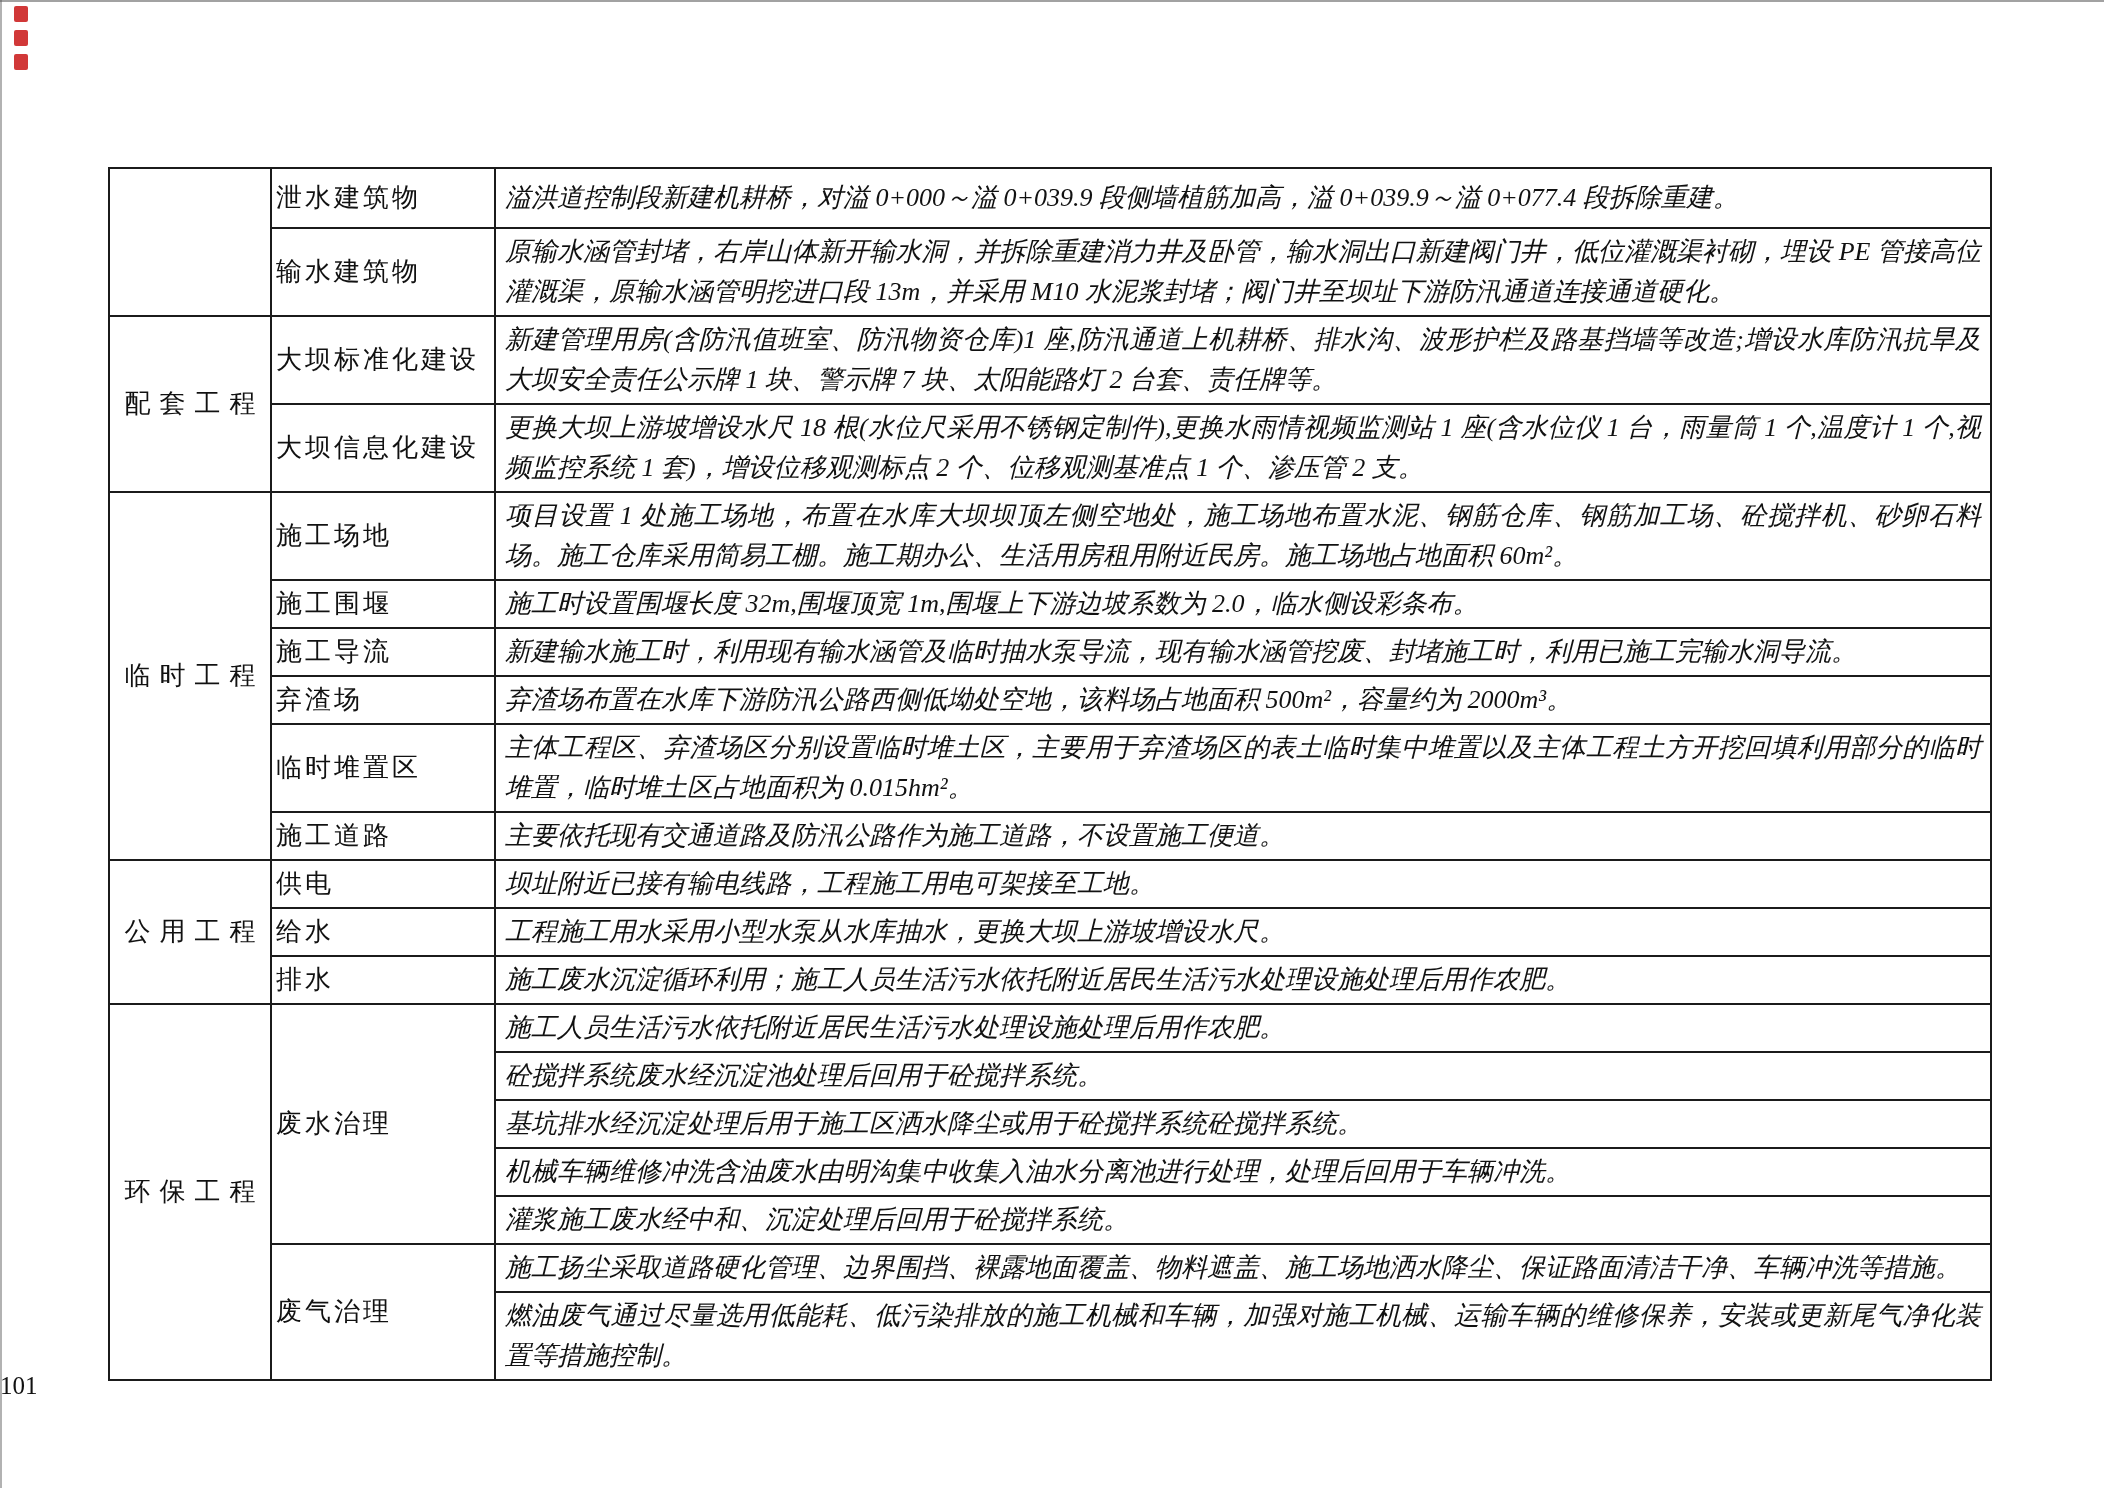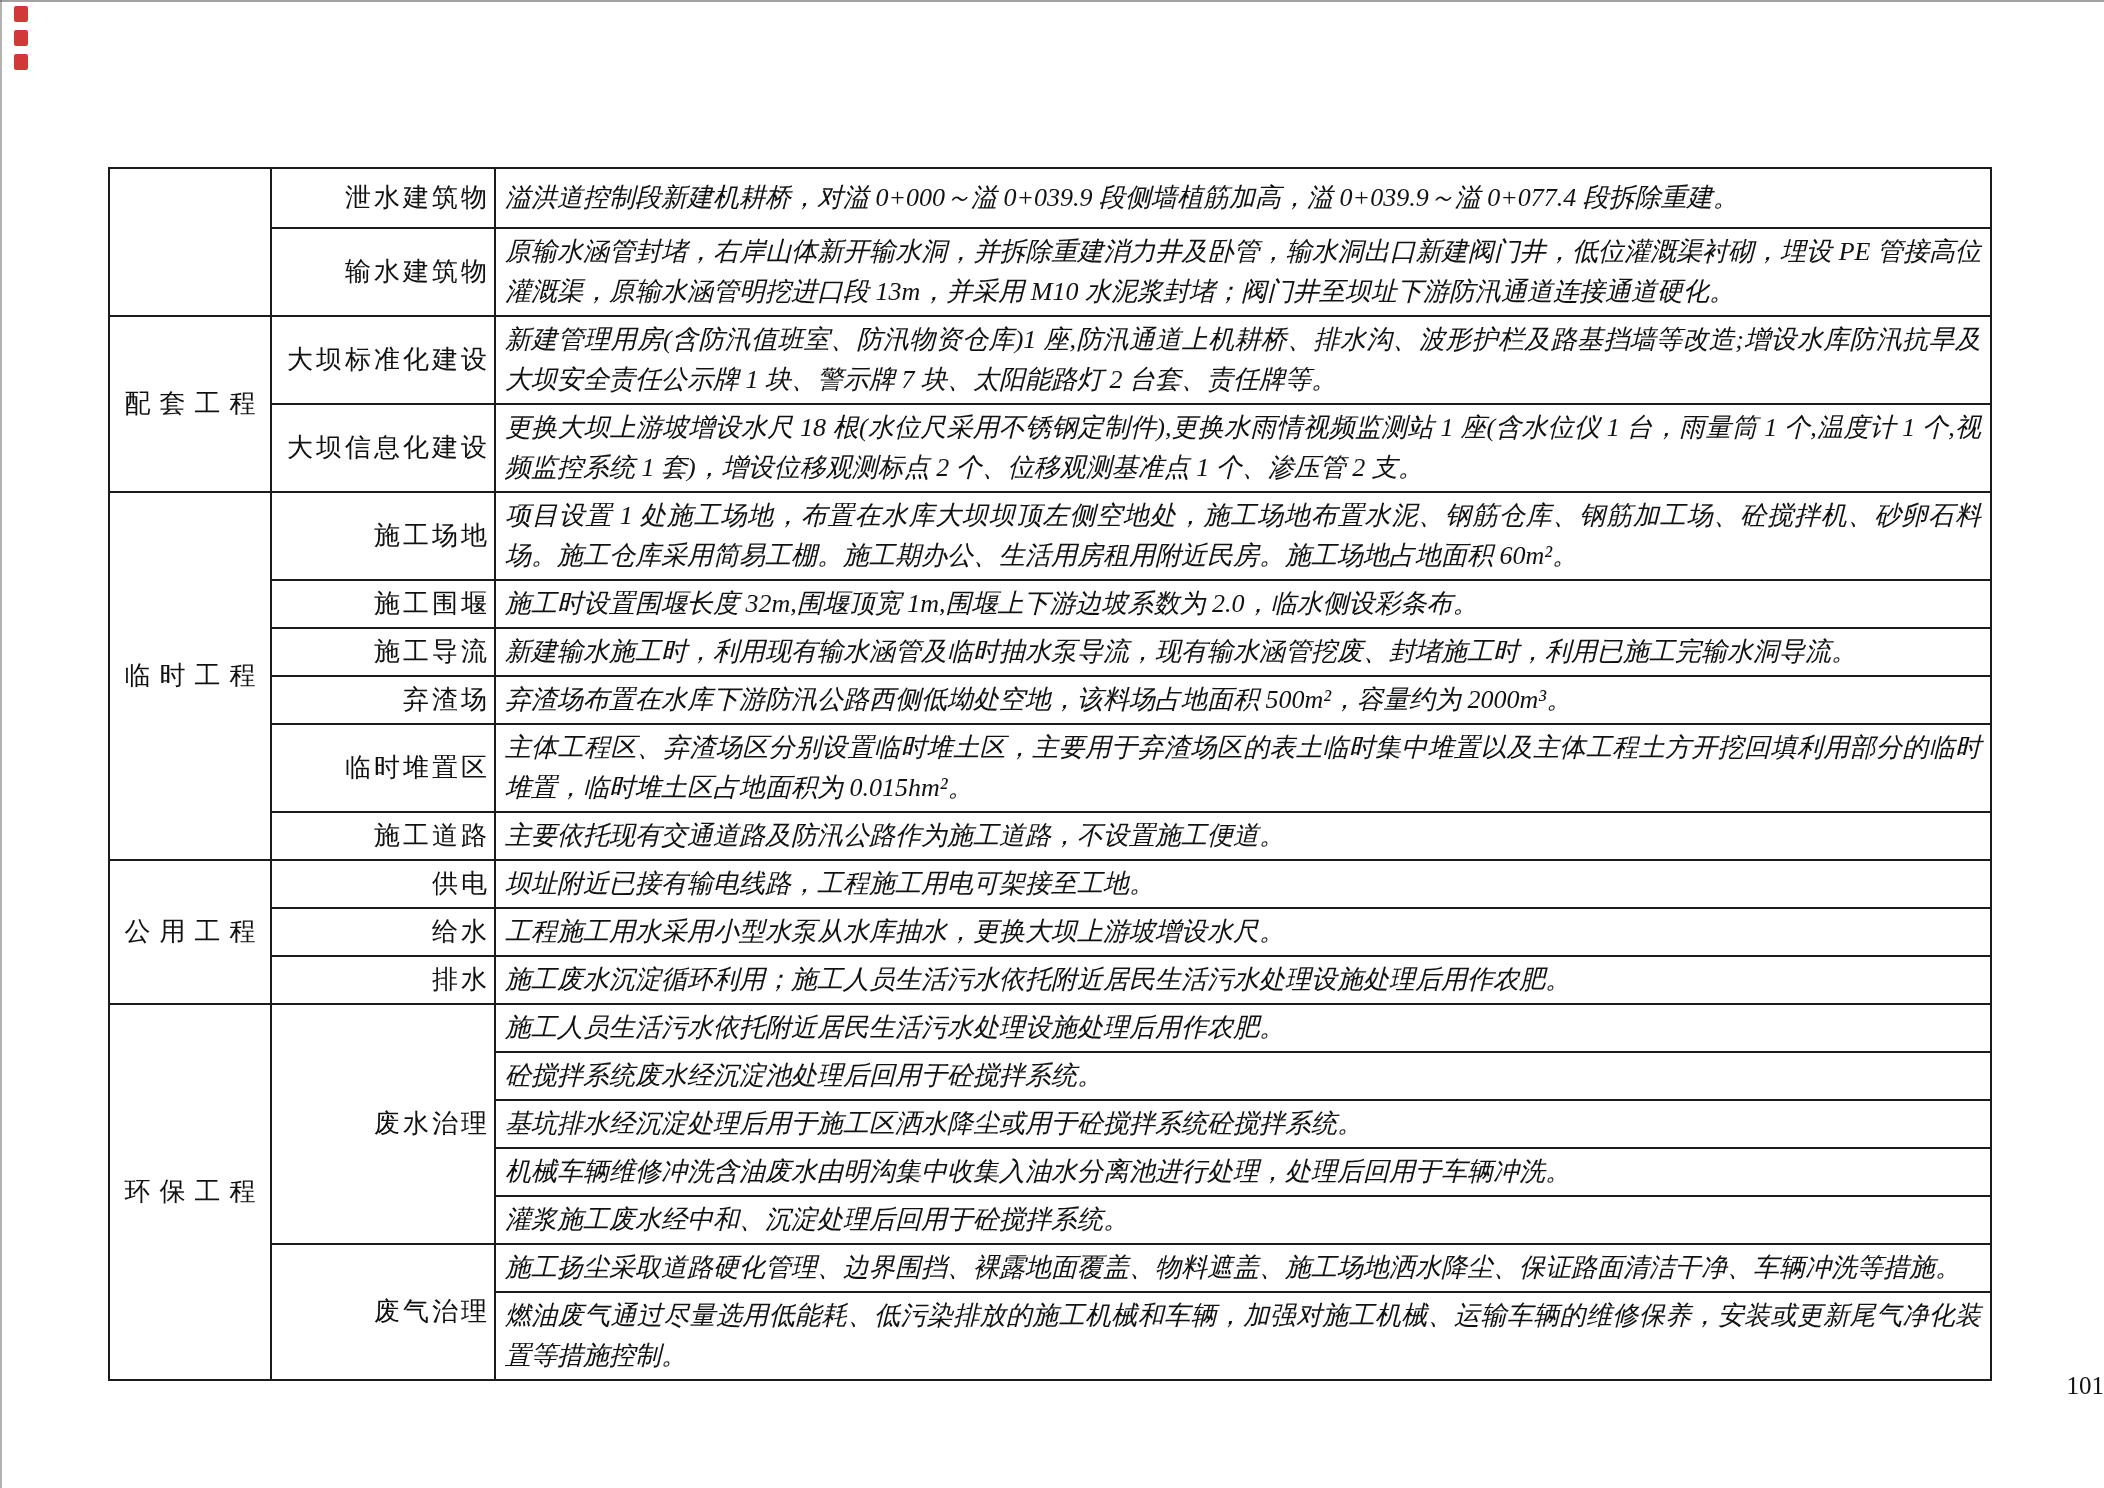--- a/index.html
+++ b/index.html
@@ -57,35 +57,35 @@
   }
   td.cat {
     text-align: center;
     letter-spacing: 9px;
     padding: 3px 2px;
     text-indent: 9px; 
     white-space: nowrap;
     border-radius: 9px;
   }
   td.sub {
-    text-align: right;
+    text-align: left;
     letter-spacing: 3px;
     padding: 3px 4px;
   }
   td.txt {
     text-align: justify;
     font-style: italic;
   }
   td.h1 { height: 52px; }
   .pageno {
     position: absolute;
     left: 0;
     top: 1372px;
     width: 2104px;
-    text-align: right;
+    text-align: left;
     font-size: 25px;
     color: #111;
   }
 </style>
 </head>
 <body>
 
 <div class="page">
 
   <div class="edge-top"></div>

